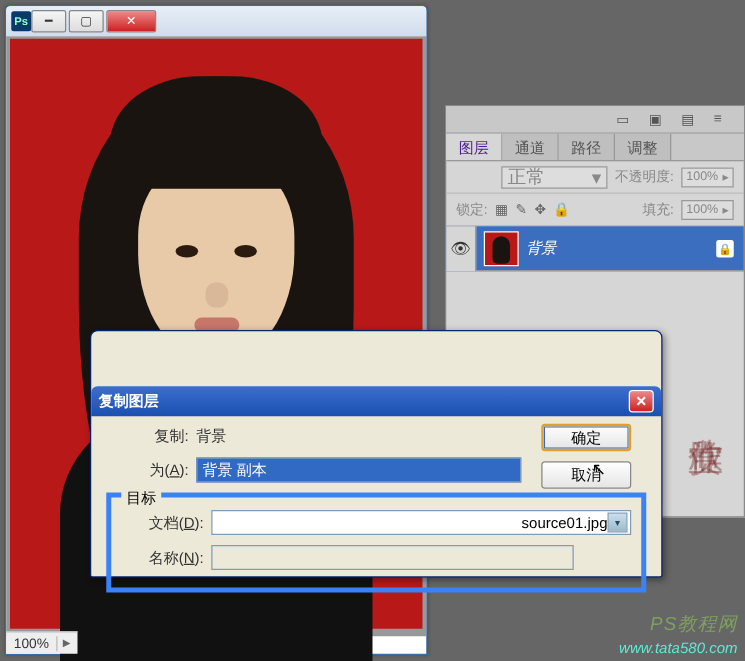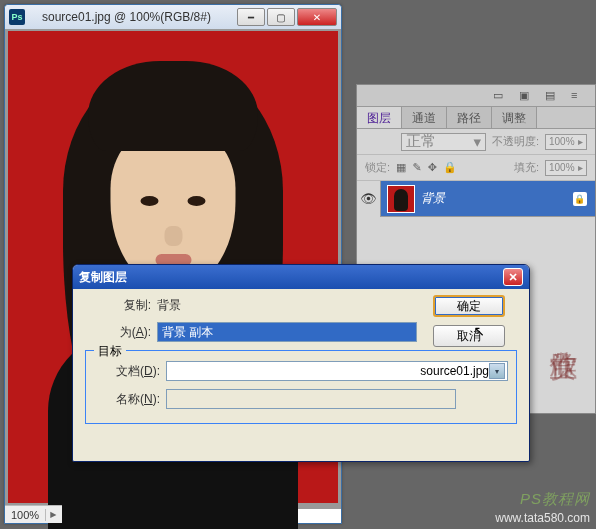--- a/index.html
+++ b/index.html
@@ -1,21 +1,21 @@
 <!DOCTYPE html>
 <html><head>
 <meta charset="utf-8">
 <style>
 * { box-sizing: border-box; margin: 0; padding: 0; font-family: "Microsoft YaHei", SimSun, sans-serif; }
 body { width: 596px; height: 529px; background: #666; position: relative; overflow: hidden; }
 
 
 .doc-window { position: absolute; left: 4px; top: 4px; width: 338px; height: 520px; background: #fff; border: 1px solid #3a6ea5; border-radius: 4px 4px 0 0; box-shadow: 0 0 3px rgba(0,0,0,0.3); }
 .doc-titlebar { height: 24px; background: linear-gradient(#e8eef7,#d0dcec); display: flex; align-items: center; padding: 0 4px; border-radius: 4px 4px 0 0; }
-.doc-titlebar .ps-icon { width: 16px; height: 16px; background: #0a3a6b; color: #8fc; font-size: 9px; font-weight: bold; display: flex; align-items: center; justify-content: center; border-radius: 2px; margin-right: 17px; }
+.doc-titlebar .ps-icon { width: 16px; height: 16px; background: #0a3a6b; color: #8fc; font-size: 9px; font-weight: bold; display: flex; align-items: center; justify-content: center; border-radius: 2px; margin-right: 0; }
 .doc-title { font-size: 12px; color: #333; flex: 1; }
 .win-btns { display: flex; gap: 2px; }
 .win-btn { width: 28px; height: 18px; border: 1px solid #888; border-radius: 2px; font-size: 10px; display: flex; align-items: center; justify-content: center; background: linear-gradient(#f5f5f5,#ddd); }
 .win-btn.min { color:#333; }
 .win-btn.max { color:#333; }
 .win-btn.close { background: linear-gradient(#e88,#c22); color: #fff; width: 40px; }
 .doc-canvas { position: relative; width: 100%; height: 480px; background: #999; display: flex; align-items: flex-start; justify-content: center; }
 .photo { width: 330px; height: 472px; background: #b91818; position: relative; margin-top:2px;}
 .hair { position:absolute; left:50%; top:30px; transform:translateX(-50%); width:220px; height:380px; background:#1a1410; border-radius: 110px 110px 60px 60px / 130px 130px 200px 200px; }
 .face { position:absolute; left:50%; top:95px; transform:translateX(-50%); width:125px; height:165px; background: #e8c9a8; border-radius: 60px 60px 70px 70px / 70px 70px 100px 100px; }
@@ -45,51 +45,50 @@
 .layers-list{background:#d6d6d6;}
 .layer-item{height:36px;display:flex;align-items:center;background:#3b6ebf;color:#fff;border-bottom:1px solid #999;}
 .layer-eye{width:24px;height:36px;background:#d6d6d6;display:flex;align-items:center;justify-content:center;color:#333;font-size:13px;border-right:1px solid #999;}
 .layer-thumb{width:28px;height:28px;margin:0 6px;background:#b91818;position:relative;border:1px solid #fff;}
 .layer-thumb::after{content:"";position:absolute;left:50%;top:3px;transform:translateX(-50%);width:14px;height:22px;background:#1a1410;border-radius:7px 7px 4px 4px;}
 .layer-name{font-size:12px;font-style:italic;}
 .layer-lock{margin-left:auto;margin-right:8px;width:14px;height:14px;background:#fff;border-radius:2px;display:flex;align-items:center;justify-content:center;color:#333;font-size:9px;}
 
 
 .dialog{position:absolute;left:72px;top:264px;width:458px;height:198px;background:#ece9d8;border:1px solid #0a246a;border-radius:6px 6px 2px 2px;box-shadow:2px 2px 6px rgba(0,0,0,0.4);}
-.dlg-title{height:24px;background:linear-gradient(#3b6ecf,#1b4fb0);border-radius:5px 5px 0 0;display:flex;align-items:center;padding:0 6px;}
+.dlg-title{height:24px;background:linear-gradient(#3b6ecf,#1b4fb0);border-radius:5px 5px 0 0;display:flex;align-items:center;padding:0 6px;margin-top:44px;}
 .dlg-title-text{color:#fff;font-size:12px;font-weight:bold;flex:1;}
 .dlg-close{width:20px;height:18px;background:linear-gradient(#e88,#c22);border:1px solid #fff;border-radius:3px;color:#fff;display:flex;align-items:center;justify-content:center;font-size:11px;font-weight:bold;}
 .dlg-body{padding:8px 12px;position:relative;}
 .dlg-row{display:flex;align-items:center;margin-bottom:8px;font-size:12px;}
 .dlg-row .label{width:66px;text-align:right;margin-right:6px;color:#333;}
 .dlg-row .label u{text-decoration:underline;}
 .dlg-row .value{color:#333;}
 .dlg-input{height:20px;border:1px solid #7f9db9;background:#fff;padding:1px 4px;font-size:12px;}
 .dlg-input.sel{background:#316ac5;color:#fff;}
-.dlg-fieldset{border:1px solid #3b82f6;padding:10px 8px 6px;margin-top:4px;position:relative;}
+.dlg-fieldset{border:4px solid #3b82f6;padding:10px 8px 6px;margin-top:4px;position:relative;}
 .dlg-fieldset .legend{position:absolute;top:-8px;left:8px;background:#ece9d8;padding:0 4px;font-size:12px;}
 .dlg-select{height:20px;border:1px solid #7f9db9;background:#fff;flex:1;display:flex;align-items:center;justify-content:flex-end;padding:0 2px 0 4px;font-size:12px;}
 .dlg-select .arrow{width:16px;height:16px;background:linear-gradient(#cde,#9bc);border:1px solid #7f9db9;display:flex;align-items:center;justify-content:center;font-size:8px;color:#345;}
 .dlg-btns{position:absolute;right:24px;top:6px;display:flex;flex-direction:column;gap:8px;}
 .dlg-btn{width:72px;height:22px;border:1px solid #888;background:linear-gradient(#fefefe,#e5e5e5);font-size:12px;border-radius:3px;display:flex;align-items:center;justify-content:center;}
 .dlg-btn.default{border:2px solid #e0a030; box-shadow:0 0 0 1px #316ac5 inset;}
 .cursor{position:absolute;right:44px;top:34px;font-size:14px;color:#000;pointer-events:none;}
 
 
 .wm{position:absolute;right:6px;bottom:20px;color:#7fa060;font-size:15px;font-style:italic;letter-spacing:1px;}
-.wm2{position:absolute;right:6px;bottom:4px;color:#e5e5e5;font-size:12px;}
+.wm2{position:absolute;right:6px;bottom:4px;color:#5eead4;font-size:12px;font-style:italic;}
 .calli{position:absolute;right:14px;top:330px;color:rgba(120,40,40,0.4);font-size:28px;writing-mode:vertical-rl;font-family:KaiTi,serif;}
 </style>
 </head>
 <body>
 
 <div class="doc-window">
   <div class="doc-titlebar">
     <div class="ps-icon">Ps</div>
-    <div class="doc-title">source01.jpg @ 100%(RGB/8#)</div>
     <div class="win-btns">
       <div class="win-btn min">━</div>
       <div class="win-btn max">▢</div>
       <div class="win-btn close">✕</div>
     </div>
   </div>
   <div class="doc-canvas">
     <div class="photo">
       <div class="neck"></div>
       <div class="body"></div>

